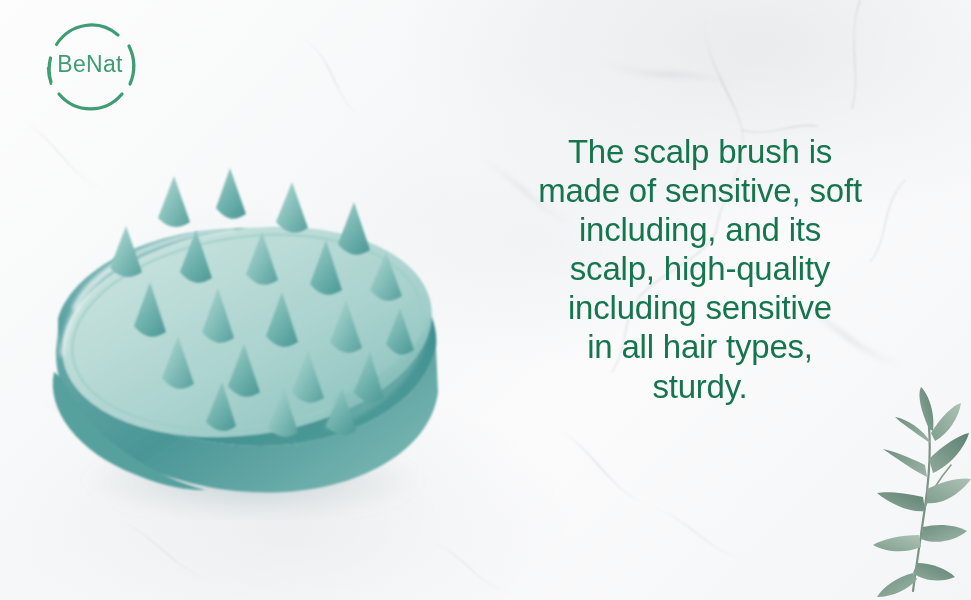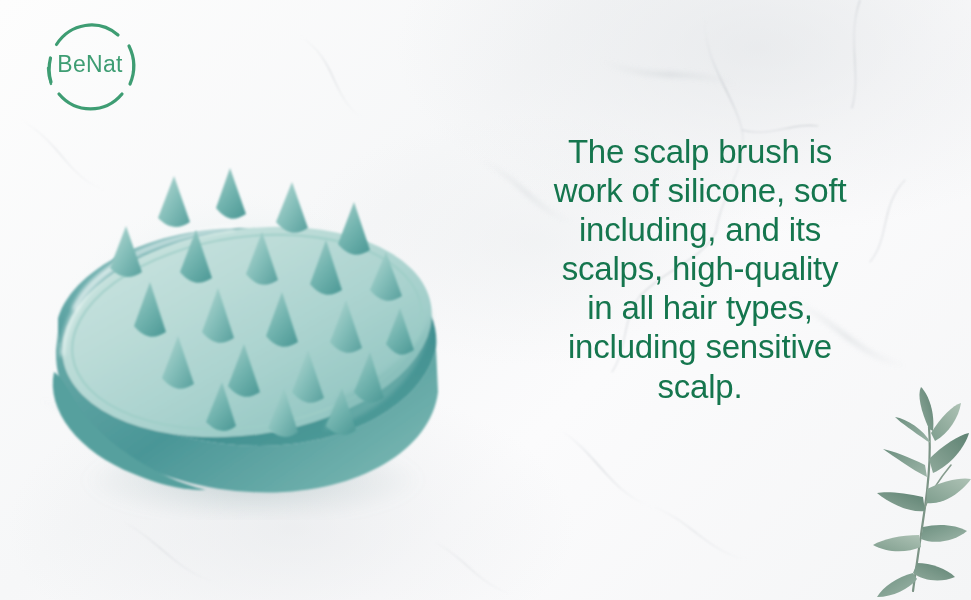--- a/index.html
+++ b/index.html
@@ -233,26 +233,26 @@
           <path d="M 168 262 L 184 222 L 198 266 C 188 274 178 272 168 262 Z" fill="url(#cone)"></path>
           <path d="M 230 268 L 246 228 L 260 272 C 250 280 240 278 230 268 Z" fill="url(#coneL)"></path>
           <path d="M 288 266 L 304 228 L 318 270 C 308 278 298 276 288 266 Z" fill="url(#cone)"></path>
         </g>
       </g>
     </svg>
   </div>
 
   <div class="copy">
     <span class="ln">The scalp brush is</span>
-    <span class="ln">work of silicone, soft</span>
+    <span class="ln">made of sensitive, soft</span>
     <span class="ln">including, and its</span>
-    <span class="ln">scalps, high-quality</span>
+    <span class="ln">scalp, high-quality</span>
+    <span class="ln">including sensitive</span>
     <span class="ln">in all hair types,</span>
-    <span class="ln">including sensitive</span>
-    <span class="ln">scalp.</span>
+    <span class="ln">sturdy.</span>
   </div>
 
   <div class="botanical">
     <svg viewBox="0 0 120 215" xmlns="http://www.w3.org/2000/svg">
       <defs>
         <linearGradient id="lf1" x1="0" y1="0" x2="1" y2="1">
           <stop offset="0" stop-color="#6d9080"></stop>
             <stop offset="1" stop-color="#9db5a8"></stop>
         </linearGradient>
         <linearGradient id="lf2" x1="1" y1="0" x2="0" y2="1">

